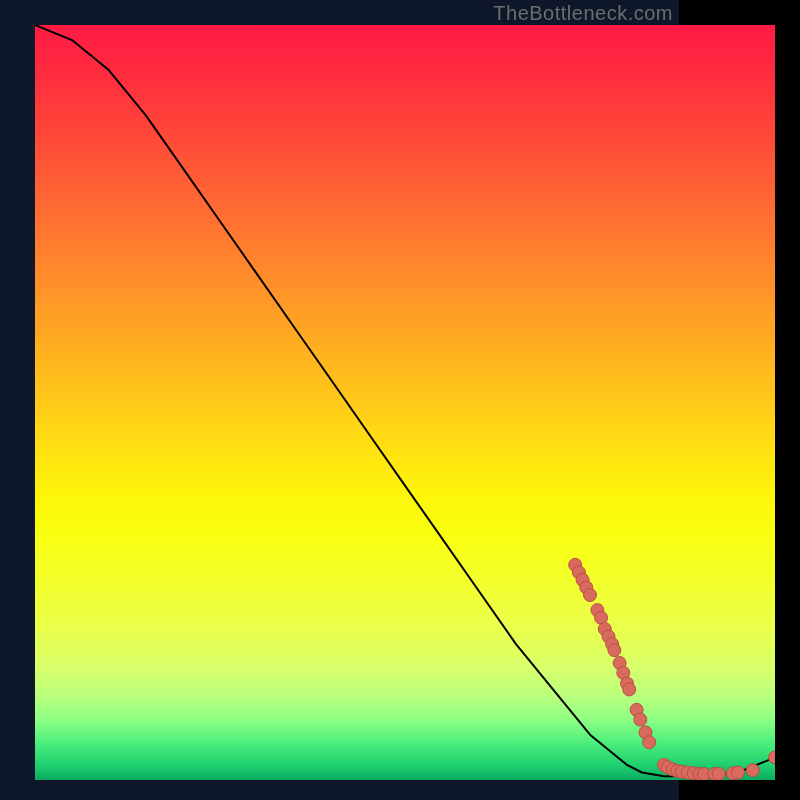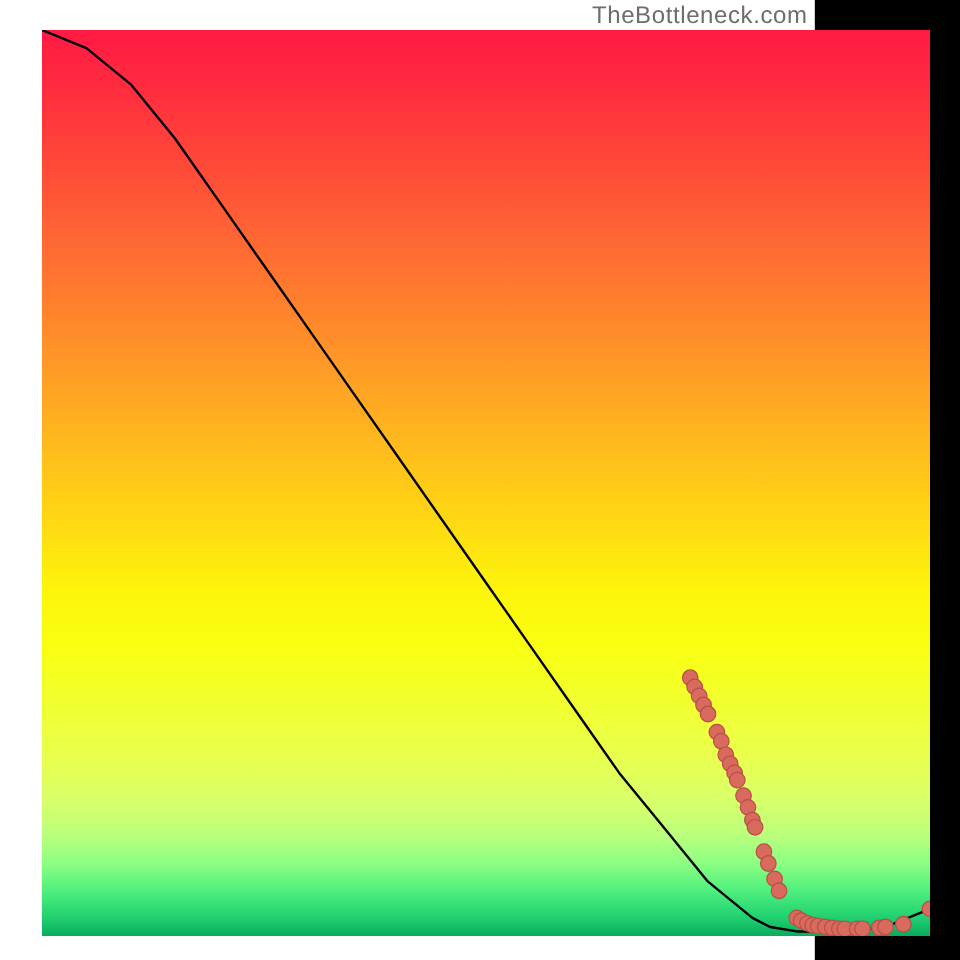--- a/index.html
+++ b/index.html
@@ -8,21 +8,21 @@
     width: 800px;
     height: 800px;
     background: #000;
     overflow: hidden;
     font-family: Arial, Helvetica, sans-serif;
   }
   .frame {
     position: relative;
     width: 679px;
     height: 800px;
-    background: #ffffff;
+    background: #0f172a;
   }
   .watermark {
     position: absolute;
     top: 2px;
     right: 6px;
     color: #6d6d6d;
     font-size: 20px;
     font-weight: 500;
     letter-spacing: 0.5px;
     z-index: 3;

